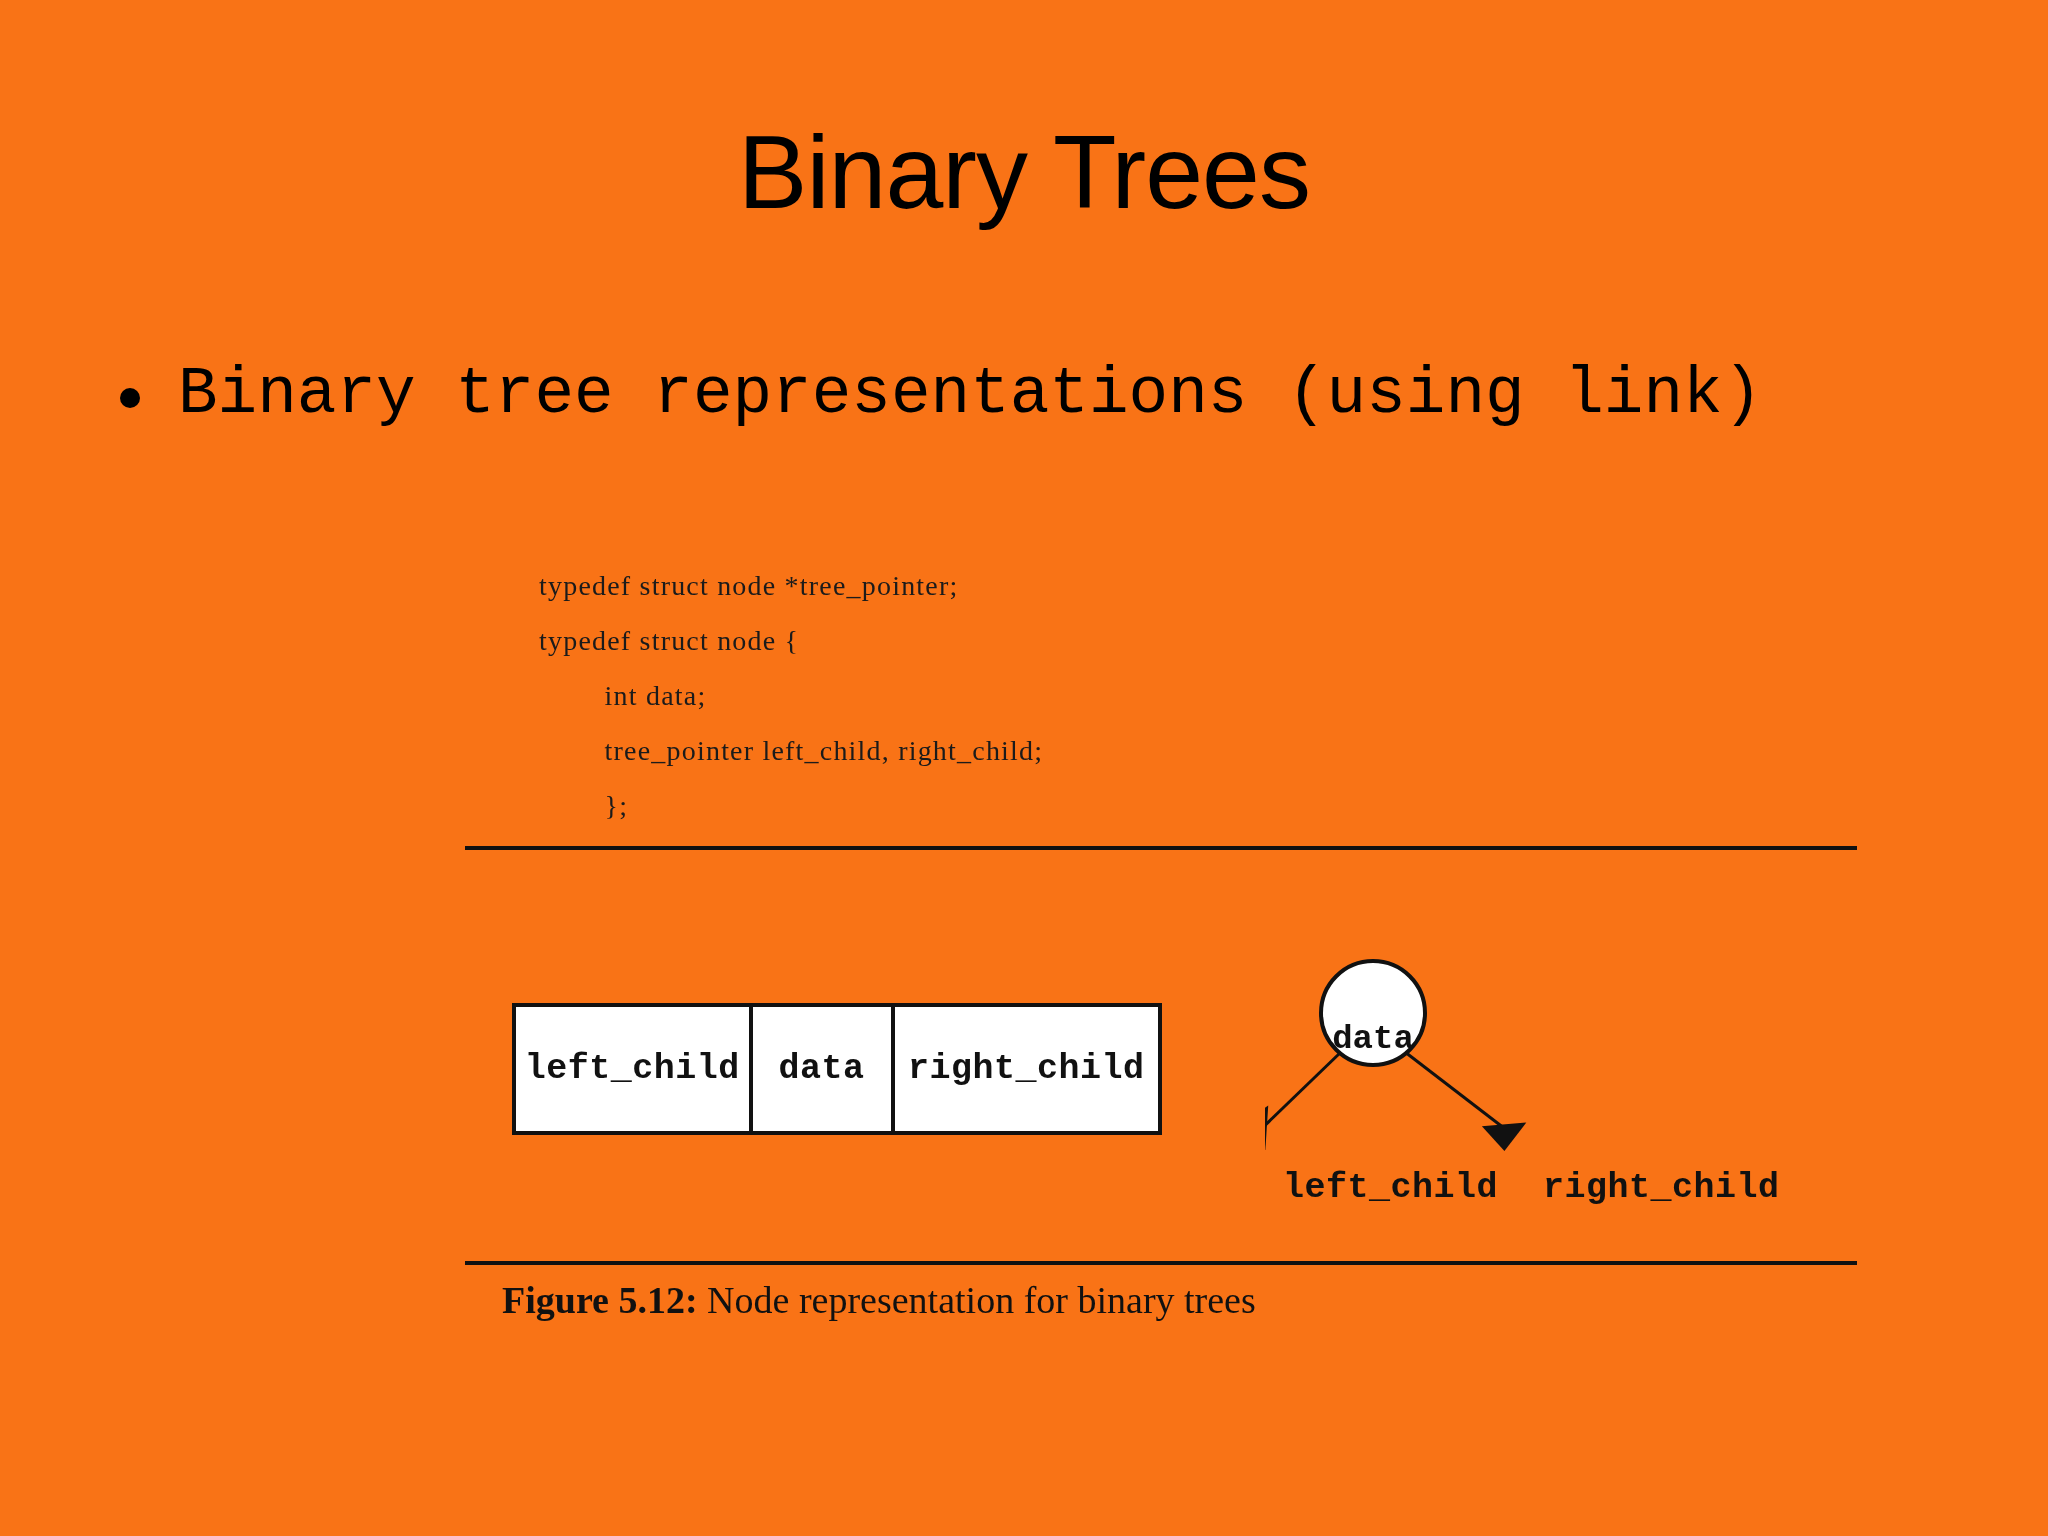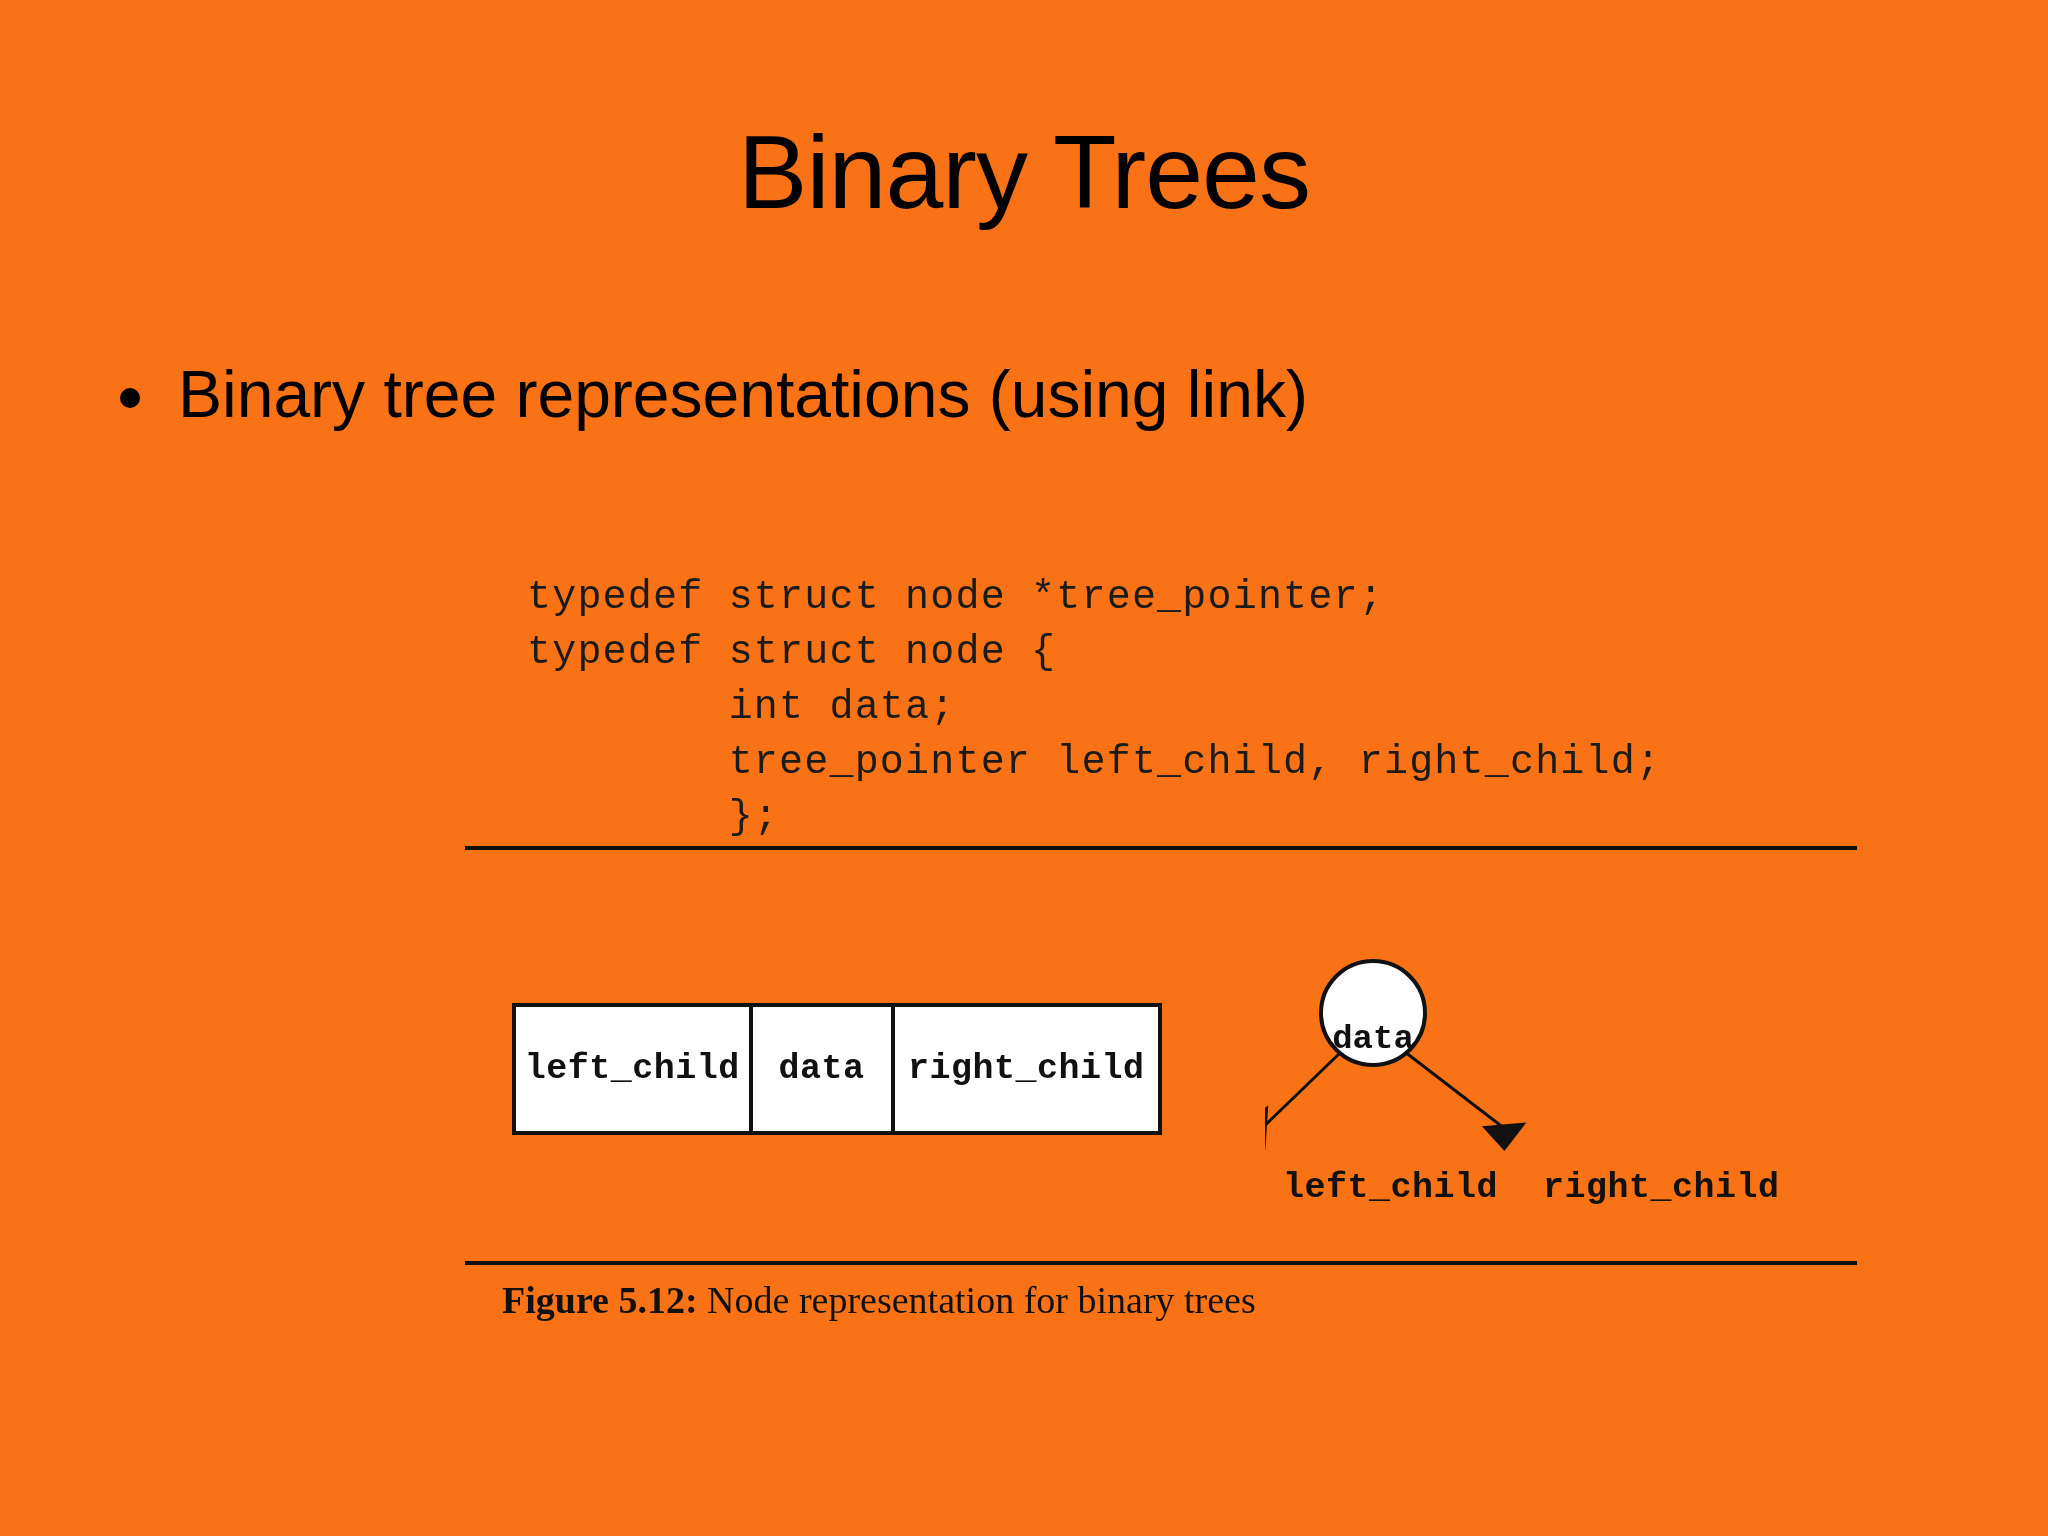--- a/index.html
+++ b/index.html
@@ -52,36 +52,36 @@
   .bullet-dot {
     width: 20px;
     height: 20px;
     border-radius: 50%;
     background: #000000;
     margin-top: 30px;
     margin-right: 38px;
     flex: 0 0 auto;
   }
   .bullet-text {
-    font-family: Liberation Sans, sans-serif;
+    font-family: Liberation Mono, monospace;
     font-size: 66px;
     font-weight: 400;
     line-height: 1.12;
     color: #000000;
     white-space: nowrap;
     text-align: center;
   }
 
   
   .code-block {
     position: absolute;
-    left: 527px;
+    left: 539px;
     top: 530px;
-    font-family: Liberation Mono, monospace;
-    font-size: 40px;
+    font-family: Liberation Serif, serif;
+    font-size: 28px;
     line-height: 55px;
     color: #1b1b1b;
     white-space: pre;
     letter-spacing: 1.2px;
   }
 
   
   .figure {
     position: absolute;
     left: 465px;

